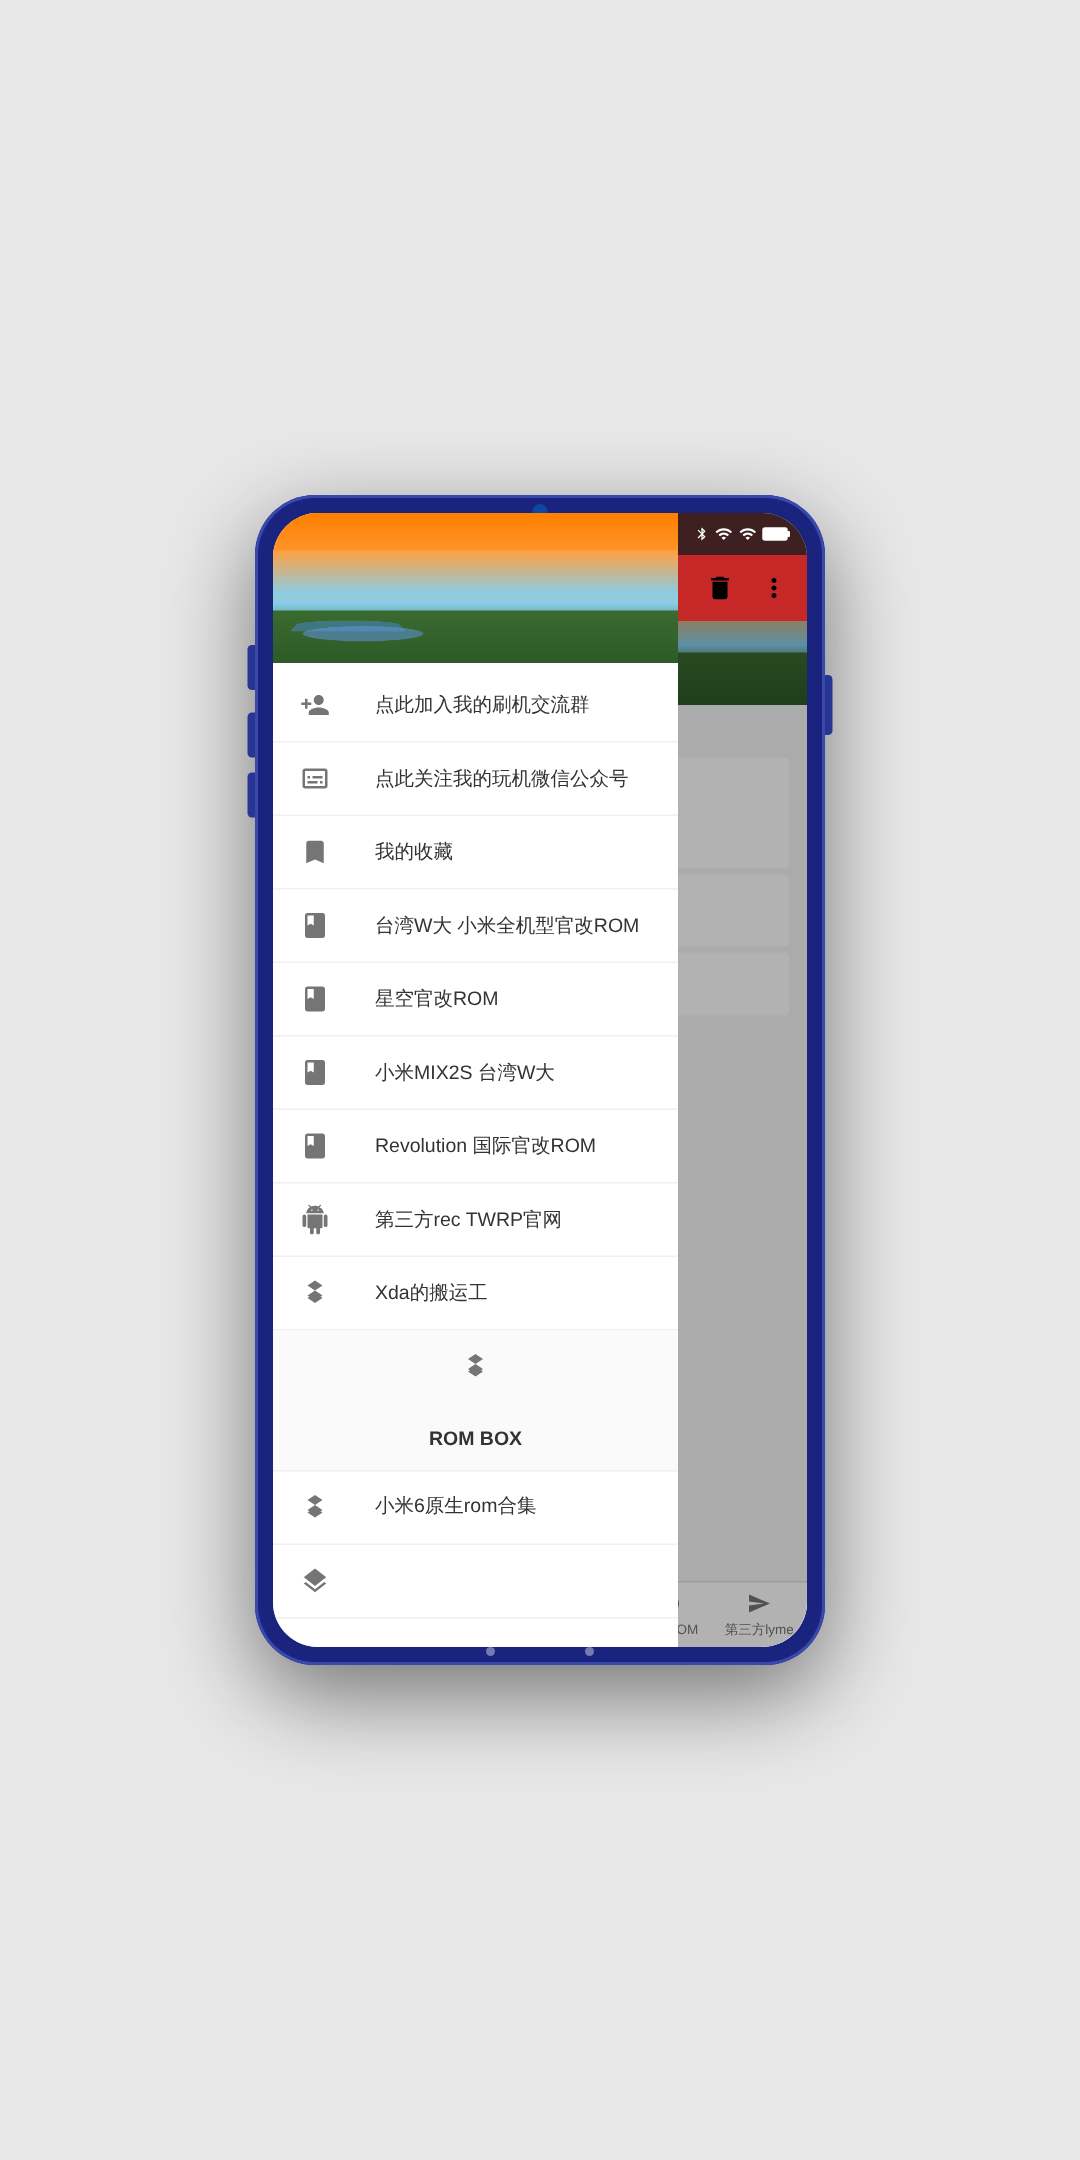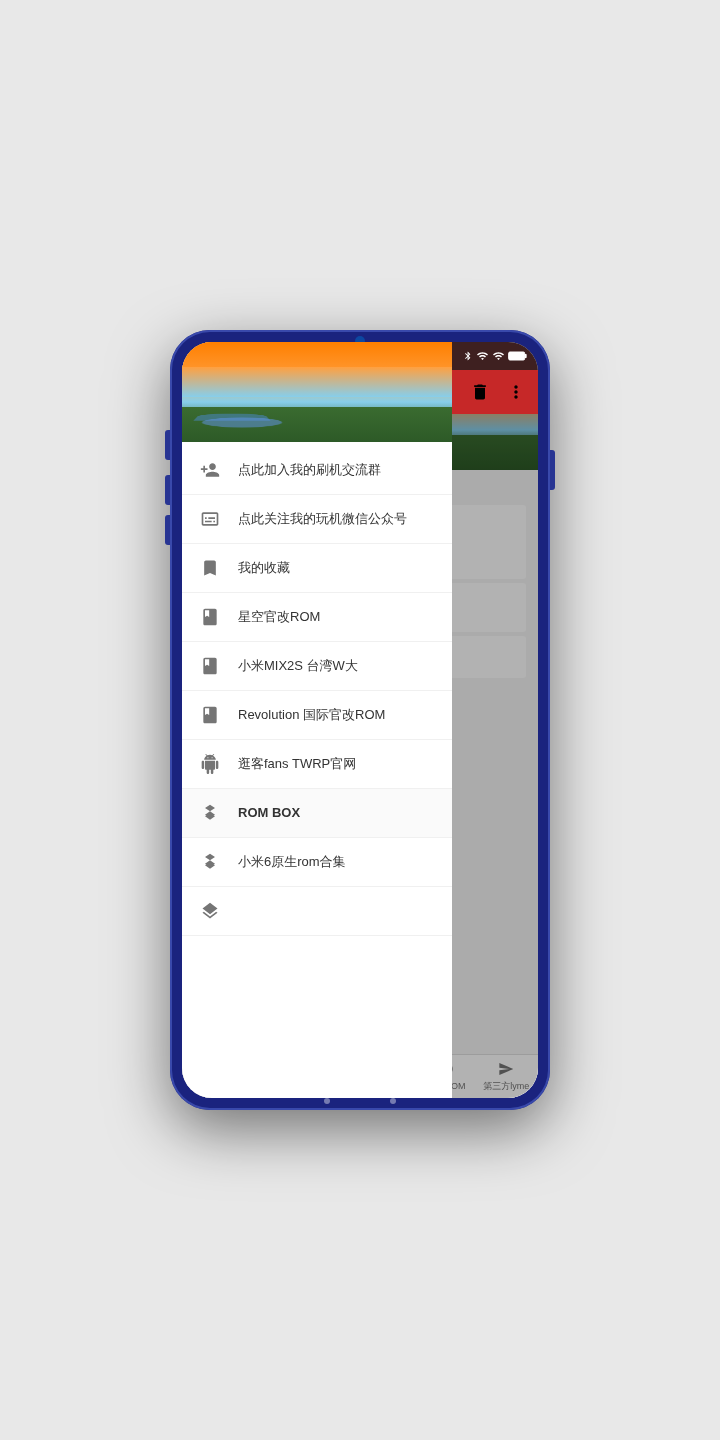--- a/index.html
+++ b/index.html
@@ -217,21 +217,21 @@
     }
 
     .drawer-items {
       padding: 4px 0;
     }
 
     .drawer-item {
       display: flex;
       align-items: center;
       padding: 12px 16px;
-      gap: 16px;
+      gap: 28px;
       cursor: pointer;
       border-bottom: 1px solid #f0f0f0;
     }
 
     .drawer-icon {
       width: 24px;
       height: 24px;
       color: #757575;
       flex-shrink: 0;
       display: flex;
@@ -420,27 +420,35 @@
 
         <div class="drawer-item">
           <div class="drawer-icon">
             <svg width="20" height="20" viewBox="0 0 24 24" fill="#757575">
                 <path d="M17 3H7c-1.1 0-1.99.9-1.99 2L5 21l7-3 7 3V5c0-1.1-.9-2-2-2z"></path>
               </svg>
           </div>
           <span class="drawer-label">我的收藏</span>
         </div>
 
-
         <div class="drawer-item">
           <div class="drawer-icon">
             <svg width="20" height="20" viewBox="0 0 24 24" fill="#757575">
                 <path d="M18 2H6c-1.1 0-2 .9-2 2v16c0 1.1.9 2 2 2h12c1.1 0 2-.9 2-2V4c0-1.1-.9-2-2-2zM6 4h5v8l-2.5-1.5L6 12V4z"></path>
               </svg>
           </div>
+          <span class="drawer-label">台湾W大 小米全机型官改ROM</span>
+        </div>
+
+        <div class="drawer-item">
+          <div class="drawer-icon">
+            <svg width="20" height="20" viewBox="0 0 24 24" fill="#757575">
+                <path d="M18 2H6c-1.1 0-2 .9-2 2v16c0 1.1.9 2 2 2h12c1.1 0 2-.9 2-2V4c0-1.1-.9-2-2-2zM6 4h5v8l-2.5-1.5L6 12V4z"></path>
+              </svg>
+          </div>
           <span class="drawer-label">星空官改ROM</span>
         </div>
 
         <div class="drawer-item">
           <div class="drawer-icon">
             <svg width="20" height="20" viewBox="0 0 24 24" fill="#757575">
                 <path d="M18 2H6c-1.1 0-2 .9-2 2v16c0 1.1.9 2 2 2h12c1.1 0 2-.9 2-2V4c0-1.1-.9-2-2-2zM6 4h5v8l-2.5-1.5L6 12V4z"></path>
               </svg>
           </div>
           <span class="drawer-label">小米MIX2S 台湾W大</span>
@@ -454,26 +462,35 @@
           </div>
           <span class="drawer-label">Revolution 国际官改ROM</span>
         </div>
 
         <div class="drawer-item">
           <div class="drawer-icon">
             <svg width="20" height="20" viewBox="0 0 24 24" fill="#757575">
                 <path d="M6 18c0 .55.45 1 1 1h1v3.5c0 .83.67 1.5 1.5 1.5s1.5-.67 1.5-1.5V19h2v3.5c0 .83.67 1.5 1.5 1.5s1.5-.67 1.5-1.5V19h1c.55 0 1-.45 1-1V8H6v10zM3.5 8C2.67 8 2 8.67 2 9.5v7c0 .83.67 1.5 1.5 1.5S5 17.33 5 16.5v-7C5 8.67 4.33 8 3.5 8zm17 0c-.83 0-1.5.67-1.5 1.5v7c0 .83.67 1.5 1.5 1.5s1.5-.67 1.5-1.5v-7c0-.83-.67-1.5-1.5-1.5zm-4.97-5.84l1.3-1.3c.2-.2.2-.51 0-.71-.2-.2-.51-.2-.71 0l-1.48 1.48C14.15 1.23 13.1 1 12 1c-1.1 0-2.15.23-3.12.63L7.4.15c-.2-.2-.51-.2-.71 0-.2.2-.2.51 0 .71l1.3 1.3C6.41 3.07 5.05 5.07 5 7h14c-.05-1.93-1.41-3.93-3.47-4.84zM10 5H9V4h1v1zm5 0h-1V4h1v1z"></path>
               </svg>
           </div>
-          <span class="drawer-label">逛客fans TWRP官网</span>
-        </div>
-
-
-
-        <div class="drawer-item" style="background:#fafafa;">
+          <span class="drawer-label">第三方rec TWRP官网</span>
+        </div>
+
+
+        <div class="drawer-item">
+          <div class="drawer-icon">
+
+            <svg width="20" height="20" viewBox="0 0 24 24" fill="#757575">
+                <path d="M12 2L6 6l6 4-6 4 6 4 6-4-6-4 6-4zm-6 14l6 4 6-4-6-4z"></path>
+              </svg>
+          </div>
+          <span class="drawer-label">Xda的搬运工</span>
+        </div>
+
+        <div class="drawer-item" style="background:#fafafa;flex-direction:column;">
           <div class="drawer-icon">
             <svg width="20" height="20" viewBox="0 0 24 24" fill="#757575">
                 <path d="M12 2L6 6l6 4-6 4 6 4 6-4-6-4 6-4zm-6 14l6 4 6-4-6-4z"></path>
               </svg>
           </div>
           <span class="drawer-label" style="font-weight:bold;">ROM BOX</span>
         </div>
 
         <div class="drawer-item">
           <div class="drawer-icon">

